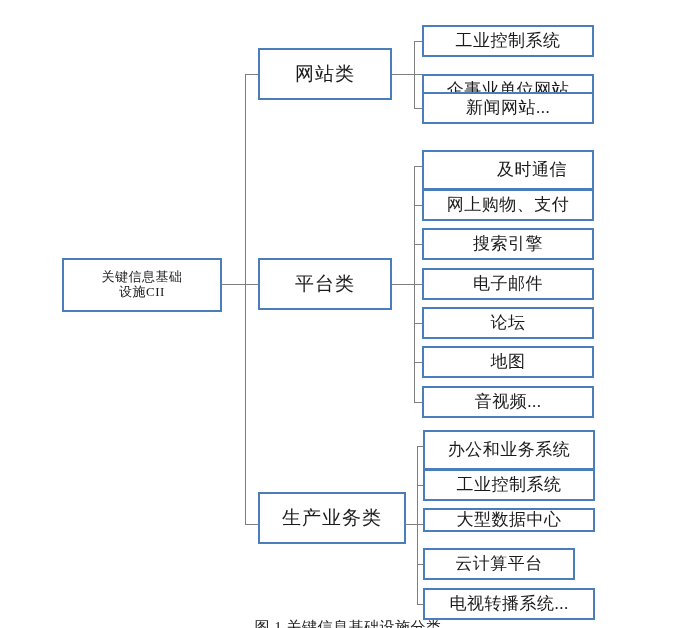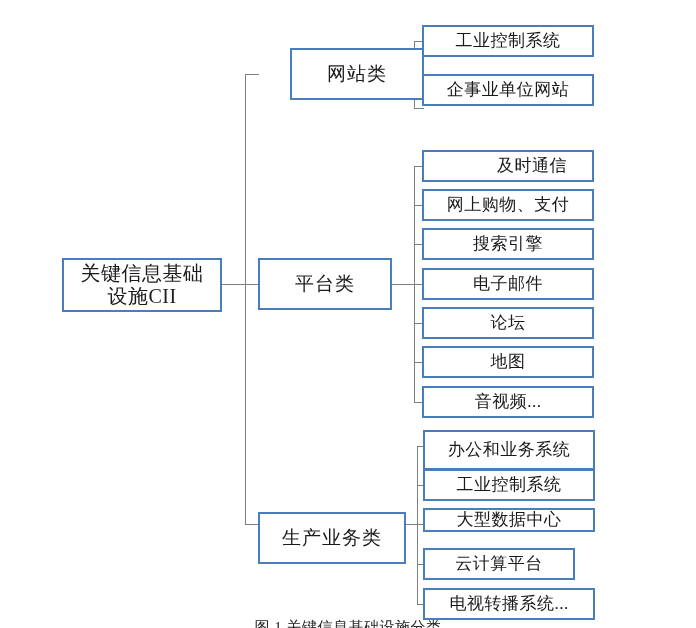--- a/index.html
+++ b/index.html
@@ -26,21 +26,21 @@
     align-items: center;
     justify-content: center;
     text-align: center;
     color: #1a1a1a;
     font-family: "Liberation Serif", "DejaVu Serif", serif;
     line-height: 1.15;
     white-space: pre-line;
     z-index: 3;
   }
   .node.root {
-    font-size: 20px;
+    font-size: 13px;
     letter-spacing: 0.5px;
   }
   .node.mid {
     font-size: 19px;
     letter-spacing: 1px;
   }
   .node.leaf {
     font-size: 17px;
     letter-spacing: 0.5px;
   }
@@ -73,52 +73,53 @@
   <div class="node root" style="left:62px; top:258px; width:160px; height:54px;">关键信息基础
 设施CII</div>
 
   <div class="conn h" style="left:222px; top:284px; width:24px;"></div>
   <div class="conn v" style="left:245px; top:74px; height:211px;"></div>
   <div class="conn v" style="left:245px; top:284px; height:241px;"></div>
   <div class="conn h" style="left:245px; top:74px; width:14px;"></div>
   <div class="conn h" style="left:245px; top:284px; width:14px;"></div>
   <div class="conn h" style="left:245px; top:524px; width:14px;"></div>
 
-  <div class="node mid" style="left:258px; top:48px; width:134px; height:52px;margin-left:32px;">网站类</div>
+  <div class="node mid" style="left:258px; top:48px; width:134px; height:52px;">网站类</div>
 
   <div class="conn h" style="left:392px; top:74px; width:23px;"></div>
   <div class="conn v" style="left:414px; top:41px; height:67px;"></div>
   <div class="conn h" style="left:414px; top:41px; width:10px;"></div>
   <div class="conn h" style="left:414px; top:74px; width:10px;"></div>
   <div class="conn h" style="left:414px; top:108px; width:10px;"></div>
 
   <div class="node leaf" style="left:422px; top:25px; width:172px; height:32px;">工业控制系统</div>
   <div class="node leaf" style="left:422px; top:74px; width:172px; height:32px;">企事业单位网站</div>
+  <div class="node leaf" style="left:422px; top:92px; width:172px; height:32px;">新闻网站...</div>
 
   <div class="node mid" style="left:258px; top:258px; width:134px; height:52px;">平台类</div>
 
   <div class="conn h" style="left:392px; top:284px; width:23px;"></div>
   <div class="conn v" style="left:414px; top:166px; height:236px;"></div>
   <div class="conn h" style="left:414px; top:166px; width:10px;"></div>
   <div class="conn h" style="left:414px; top:205px; width:10px;"></div>
   <div class="conn h" style="left:414px; top:244px; width:10px;"></div>
   <div class="conn h" style="left:414px; top:284px; width:10px;"></div>
   <div class="conn h" style="left:414px; top:323px; width:10px;"></div>
   <div class="conn h" style="left:414px; top:362px; width:10px;"></div>
   <div class="conn h" style="left:414px; top:402px; width:10px;"></div>
 
-  <div class="node leaf" style="left:422px; top:150px; width:172px; height:32px;padding-left:48px;">及时通信</div>
+  <div class="node leaf" style="left:422px; top:150px; width:172px; height:40px;padding-left:48px;">及时通信</div>
   <div class="node leaf" style="left:422px; top:228px; width:172px; height:32px;">搜索引擎</div>
   <div class="node leaf" style="left:422px; top:189px; width:172px; height:32px;">网上购物、支付</div>
   <div class="node leaf" style="left:422px; top:268px; width:172px; height:32px;">电子邮件</div>
   <div class="node leaf" style="left:422px; top:307px; width:172px; height:32px;">论坛</div>
   <div class="node leaf" style="left:422px; top:346px; width:172px; height:32px;">地图</div>
   <div class="node leaf" style="left:422px; top:386px; width:172px; height:32px;">音视频...</div>
 
-  <div class="node mid" style="left:258px; top:512px; width:148px; height:52px;">生产业务类</div>
+  <div class="node mid" style="left:258px; top:492px; width:148px; height:52px;">生产业务类</div>
 
   <div class="conn h" style="left:406px; top:524px; width:12px;"></div>
   <div class="conn v" style="left:417px; top:446px; height:158px;"></div>
   <div class="conn h" style="left:417px; top:446px; width:8px;"></div>
   <div class="conn h" style="left:417px; top:485px; width:8px;"></div>
   <div class="conn h" style="left:417px; top:524px; width:8px;"></div>
   <div class="conn h" style="left:417px; top:564px; width:8px;"></div>
   <div class="conn h" style="left:417px; top:604px; width:8px;"></div>
 
   <div class="node leaf" style="left:423px; top:430px; width:172px; height:40px;">办公和业务系统</div>

